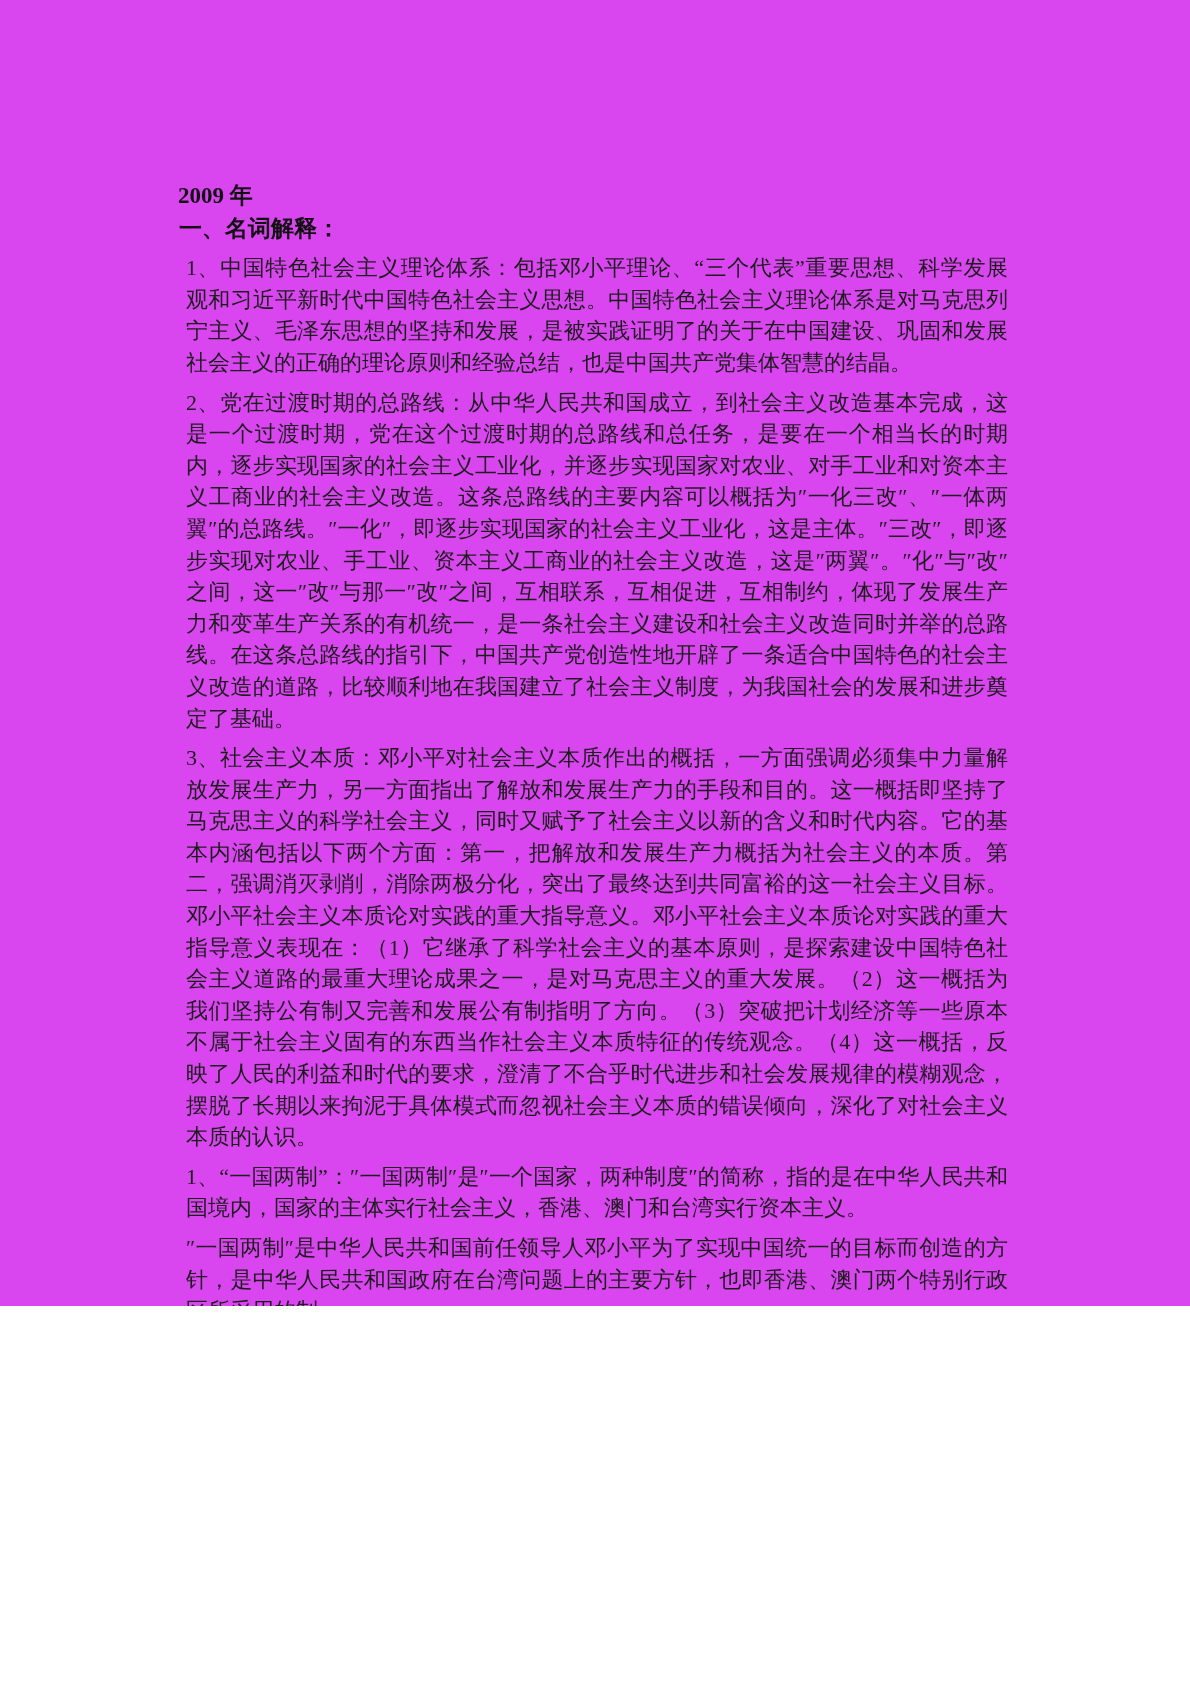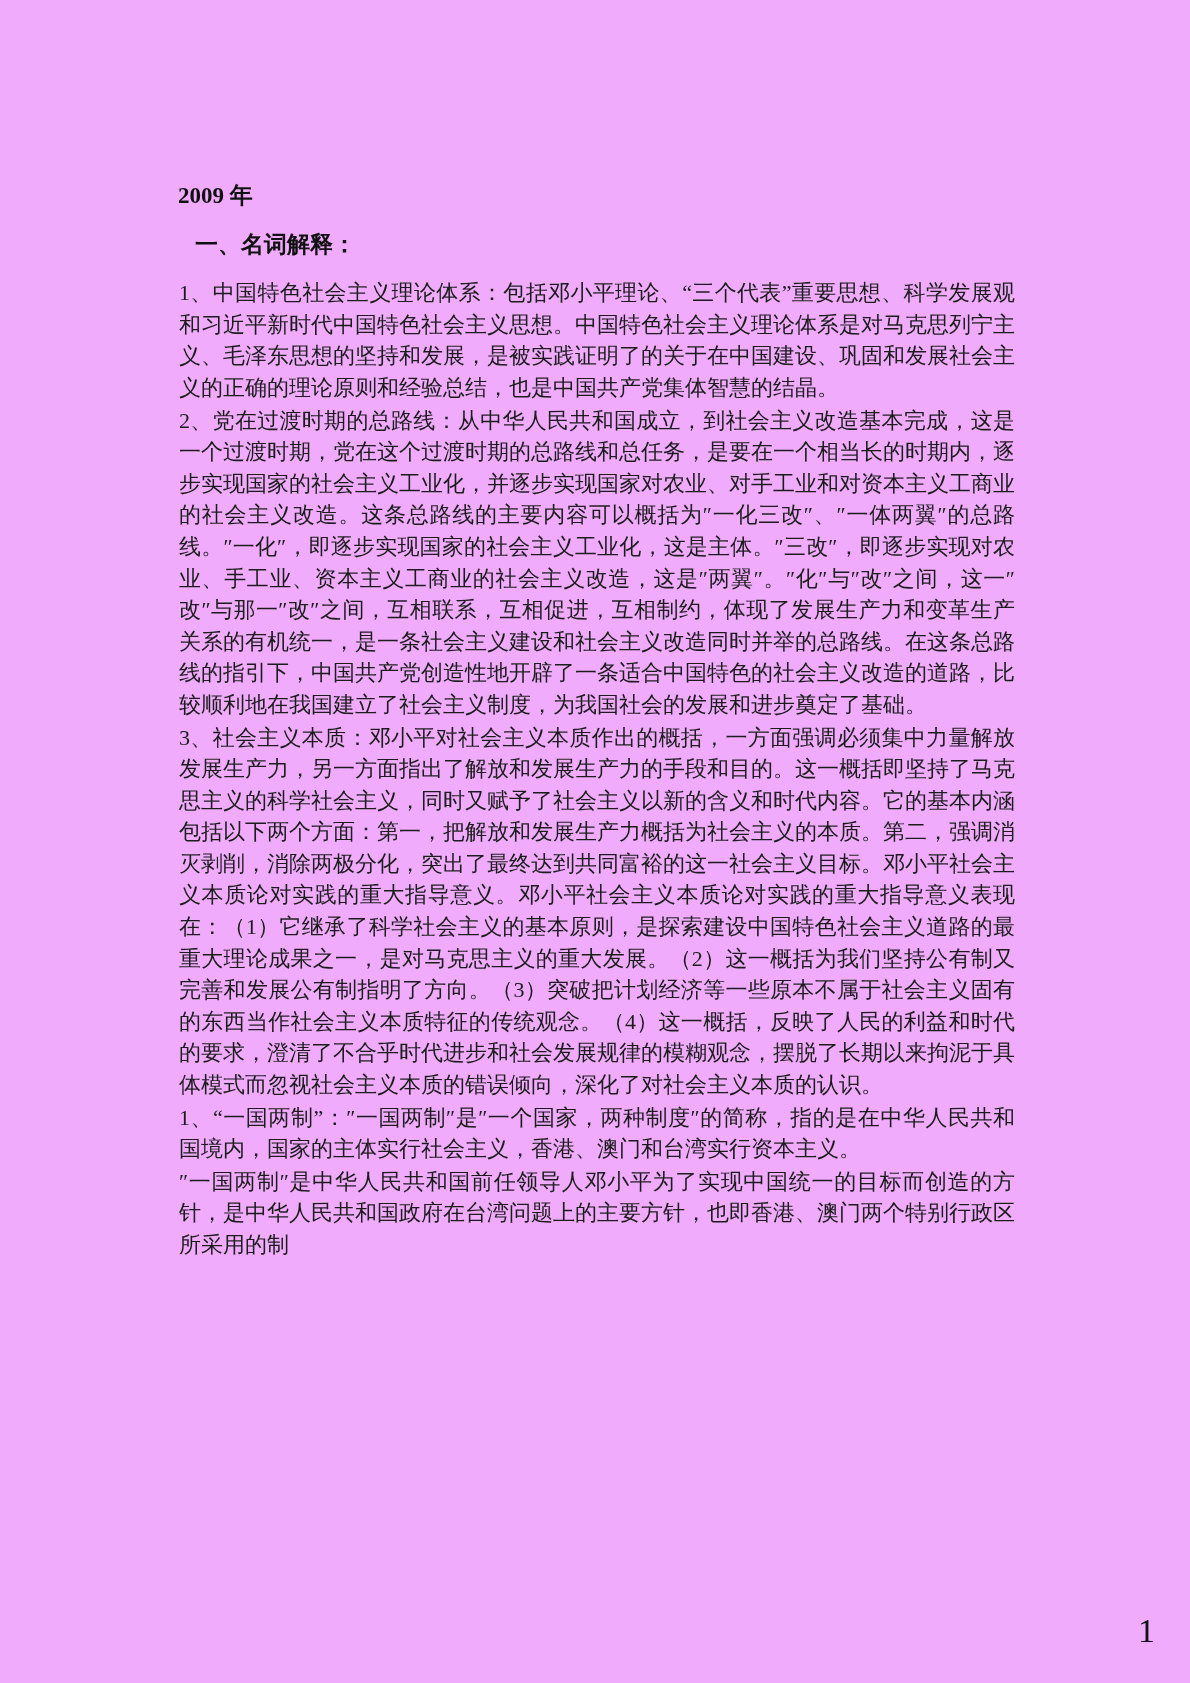--- a/index.html
+++ b/index.html
@@ -3,22 +3,22 @@
 <meta charset="utf-8">
 <style>
   html, body {
     margin: 0;
     padding: 0;
     background: #ffffff;
   }
   .page {
     position: relative;
     width: 1190px;
-    height: 1683px;
-    background: #f0abfc;
+    height: 1306px;
+    background: #d946ef;
     overflow: hidden;
     font-family: "Liberation Serif", "DejaVu Serif", serif;
     color: #1c1c1c;
   }
   .content {
     position: absolute;
     left: 178px;
     top: 180px;
     width: 838px;
   }
@@ -27,26 +27,26 @@
     font-weight: bold;
     color: #111111;
     line-height: 31.6px;
     margin: 0;
   }
   .doc-heading {
     font-size: 23px;
     font-weight: bold;
     color: #111111;
     line-height: 31.6px;
-    margin: 17px;
+    margin: 1px;
   }
   .para {
     font-size: 22px;
     line-height: 31.6px;
-    margin: 1px;
+    margin: 8px;
     text-align: justify;
     text-justify: inter-ideograph;
     word-break: break-all;
     color: #1c1c1c;
   }
   .page-number {
     position: absolute;
     left: 1138px;
     top: 1612px;
     font-size: 34px;

